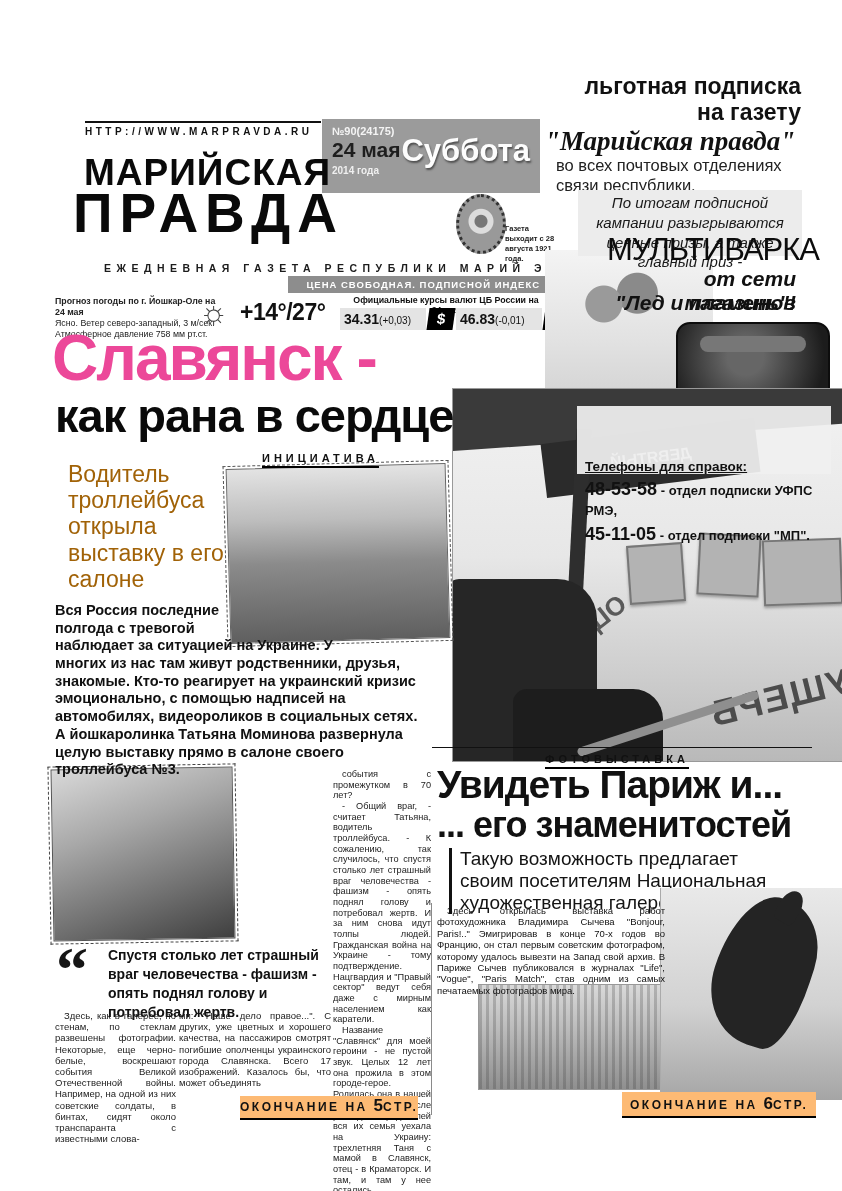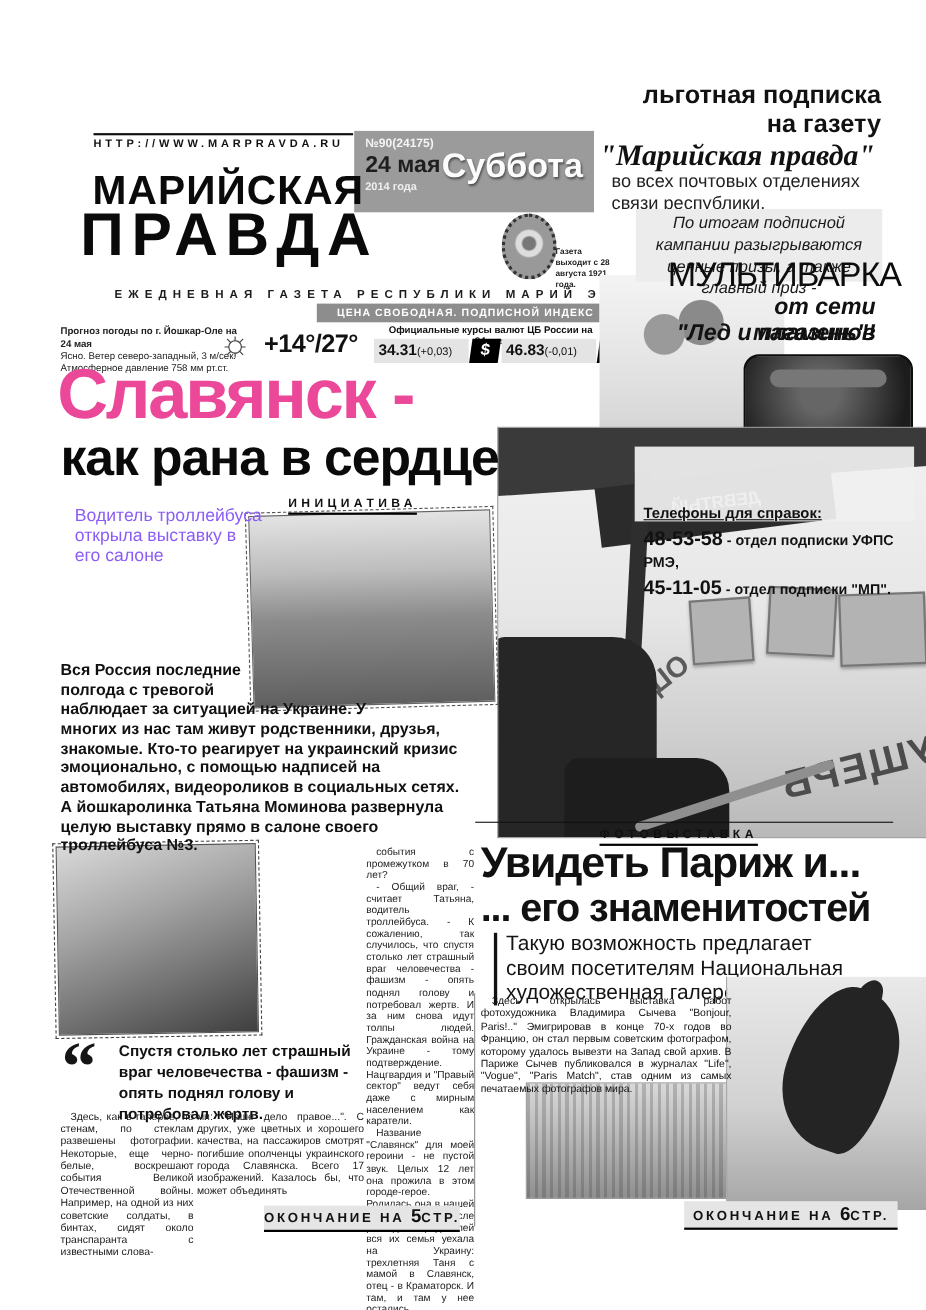--- a/index.html
+++ b/index.html
@@ -58,33 +58,33 @@
   .cur-sign{top:308px;width:26px;height:22px;background:#000;color:#fff;text-align:center;
             font-size:15px;font-weight:bold;line-height:22px;transform:skewX(-8deg);}
   .cur-sign1{left:428px;}
   .cur-sign2{left:544px;}
 
   
   .head1{left:52px;top:326px;font-size:64px;font-weight:700;letter-spacing:-2px;line-height:1;color:#ec4899;}
   .head2{left:55px;top:392px;font-size:47px;font-weight:900;letter-spacing:-1px;line-height:1;color:#0a0a0a;}
   .rubric{font-size:11px;font-weight:bold;letter-spacing:4px;border-bottom:2px solid #000;padding-bottom:2px;}
   .rubric1{left:262px;top:452px;}
-  .subhead1{left:68px;top:461px;width:172px;font-size:16px;font-weight:400;line-height:1.14;color:#8b5cf6;}
+  .subhead1{left:68px;top:461px;width:172px;font-size:23px;font-weight:400;line-height:1.14;color:#a16207;}
   .lead{left:55px;top:602px;width:374px;font-size:14.5px;font-weight:bold;line-height:1.22;text-align:left;}
   .lead-spacer1{float:right;width:190px;height:19px;}
   .lead-spacer2{float:right;clear:right;width:68px;height:18px;}
   .quote-glyph{left:56px;top:938px;font-size:64px;font-weight:900;font-family:"Liberation Serif",serif;line-height:1;color:#151515;}
   .pullquote{left:108px;top:946px;width:232px;font-size:14px;font-weight:bold;line-height:1.35;}
   .bodytext{font-size:9.5px;line-height:1.18;text-align:justify;color:#1b1b1b;}
   .col1{left:55px;top:1010px;width:121px;}
   .col1 p,.col3 p{margin:0;text-indent:9px;}
   .col2{left:179px;top:1010px;width:152px;}
   .col2 p{margin:0;}
   .col3{left:333px;top:769px;width:98px;font-size:9.2px;line-height:1.16;}
-  .continuation{font-size:12px;font-weight:bold;letter-spacing:2.5px;border-bottom:2px solid #000;padding-bottom:2px;white-space:nowrap;background:#e5e5e5;}
+  .continuation{font-size:12px;font-weight:bold;letter-spacing:2.5px;border-bottom:2px solid #000;padding-bottom:2px;white-space:nowrap;background:#fdba74;}
   .cont-page{font-size:17px;letter-spacing:0;}
   .cont1{left:240px;top:1096px;}
   .cont2{left:622px;top:1092px;padding:2px 8px;}
 
   
   .paris-rule{left:432px;top:747px;width:380px;height:1px;background:#111;}
   .rubric2{left:545px;top:753px;}
   .paris-h1{left:437px;top:765px;font-size:39px;font-weight:900;letter-spacing:-1px;line-height:1;}
   .paris-h2{left:437px;top:807px;font-size:36px;font-weight:900;letter-spacing:-1px;line-height:1;}
   .paris-sub{left:449px;top:848px;width:320px;font-size:19px;line-height:1.16;color:#141414;

